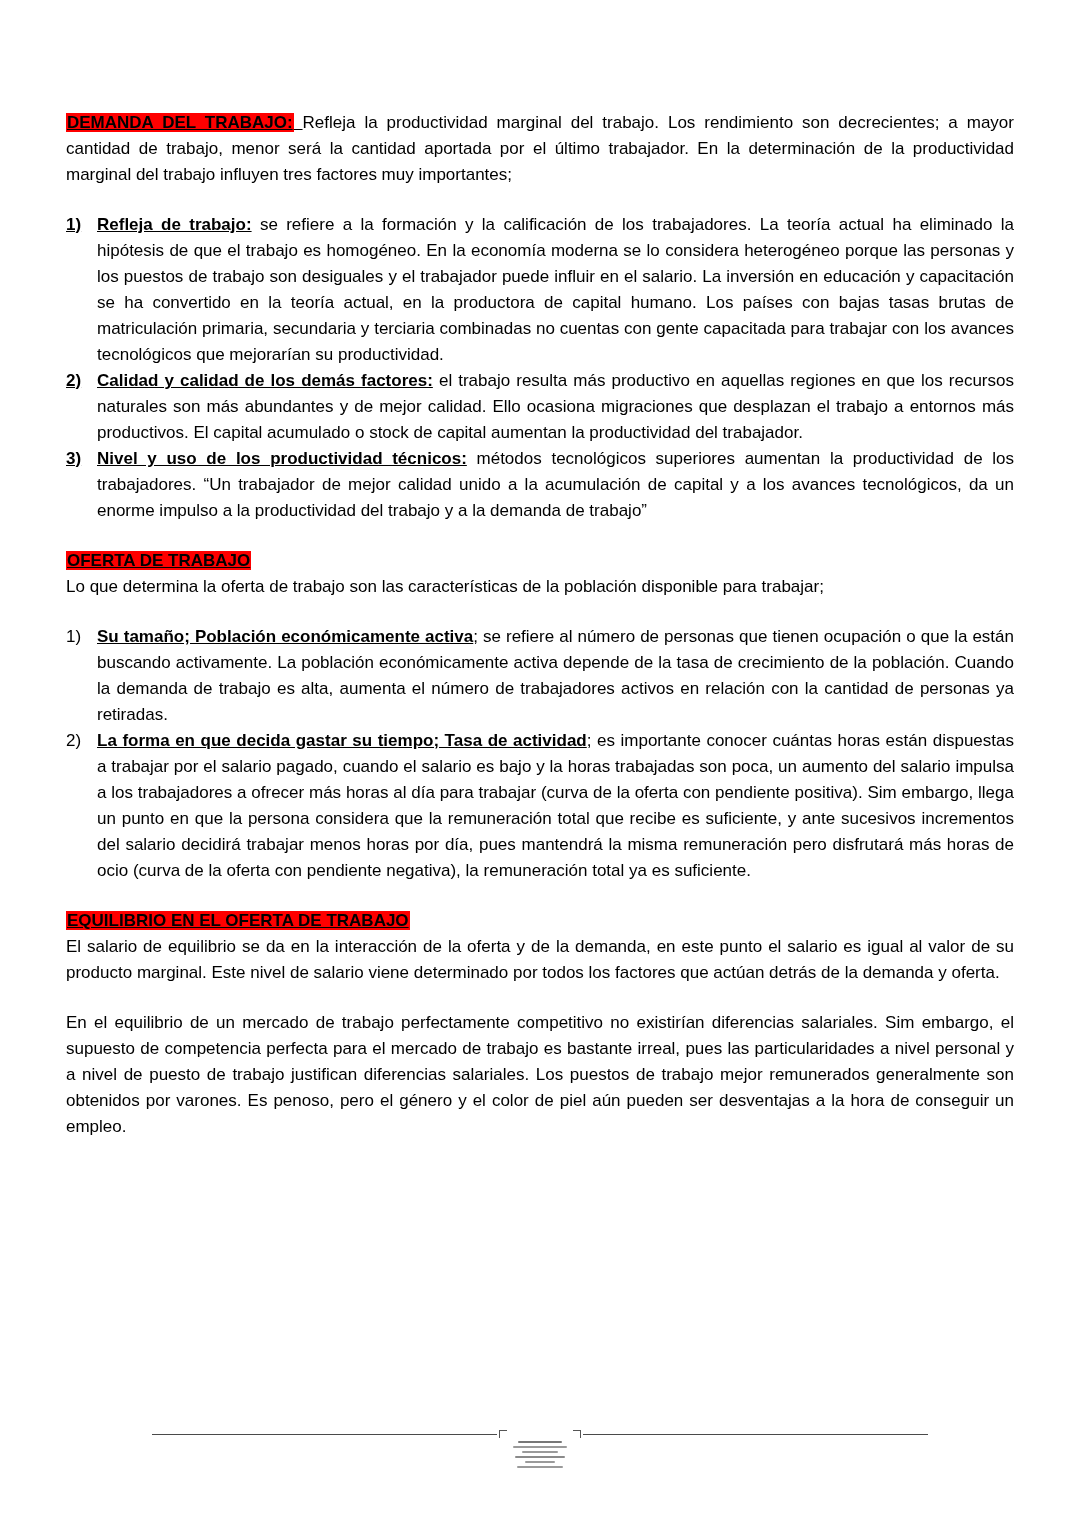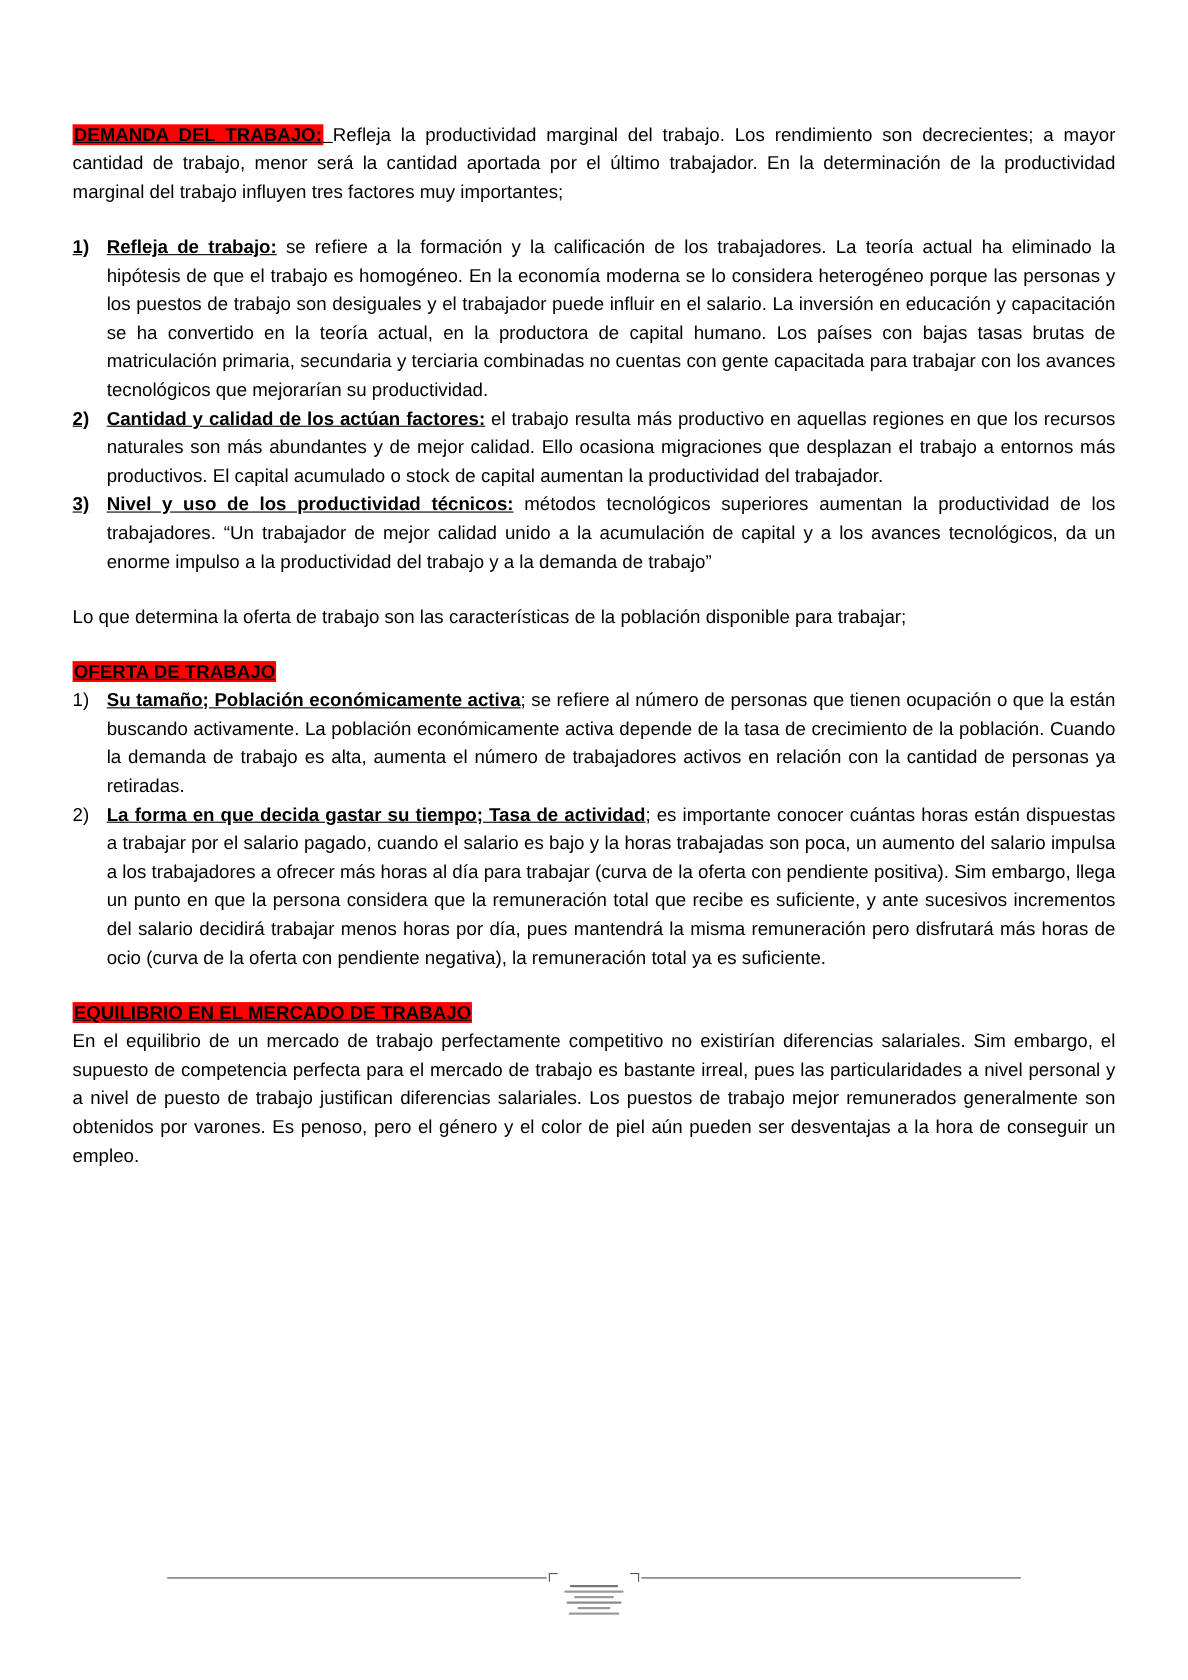--- a/index.html
+++ b/index.html
@@ -64,43 +64,44 @@
     <p class="para"><span class="hl">DEMANDA DEL TRABAJO:</span><span class="uspace">&nbsp;</span><span>Refleja la productividad marginal del trabajo. Los rendimiento son decrecientes; a mayor cantidad de trabajo, menor será la cantidad aportada por el último trabajador. En la determinación de la productividad marginal del trabajo influyen tres factores muy importantes;</span></p>
 
     <div class="list">
       <div class="li">
         <span class="num bu">1)</span>
         <span class="bu">Refleja de trabajo:</span>
         <span>se refiere a la formación y la calificación de los trabajadores. La teoría actual ha eliminado la hipótesis de que el trabajo es homogéneo. En la economía moderna se lo considera heterogéneo porque las personas y los puestos de trabajo son desiguales y el trabajador puede influir en el salario. La inversión en educación y capacitación se ha convertido en la teoría actual, en la productora de capital humano. Los países con bajas tasas brutas de matriculación primaria, secundaria y terciaria combinadas no cuentas con gente capacitada para trabajar con los avances tecnológicos que mejorarían su productividad.</span>
       </div>
       <div class="li">
         <span class="num bu">2)</span>
-        <span class="bu">Cantidad y calidad de los actúan factores:</span>
+        <span class="bu">Calidad y calidad de los demás factores:</span>
         <span>el trabajo resulta más productivo en aquellas regiones en que los recursos naturales son más abundantes y de mejor calidad. Ello ocasiona migraciones que desplazan el trabajo a entornos más productivos. El capital acumulado o stock de capital aumentan la productividad del trabajador.</span>
       </div>
       <div class="li">
         <span class="num bu">3)</span>
         <span class="bu">Nivel y uso de los productividad técnicos:</span>
         <span>métodos tecnológicos superiores aumentan la productividad de los trabajadores. “Un trabajador de mejor calidad unido a la acumulación de capital y a los avances tecnológicos, da un enorme impulso a la productividad del trabajo y a la demanda de trabajo”</span>
       </div>
     </div>
 
+    <p class="para tight"><span class="hl">OFERTA DE TRABAJO</span></p>
     <p class="para">Lo que determina la oferta de trabajo son las características de la población disponible para trabajar;</p>
-    <p class="para tight"><span class="hl">OFERTA DE TRABAJO</span></p>
 
     <div class="list">
       <div class="li">
         <span class="num">1)</span><span class="bu">Su tamaño; Población económicamente activa</span><span>; se refiere al número de personas que tienen ocupación o que la están buscando activamente. La población económicamente activa depende de la tasa de crecimiento de la población. Cuando la demanda de trabajo es alta, aumenta el número de trabajadores activos en relación con la cantidad de personas ya retiradas.</span>
       </div>
       <div class="li">
         <span class="num">2)</span><span class="bu">La forma en que decida gastar su tiempo; Tasa de actividad</span><span>; es importante conocer cuántas horas están dispuestas a trabajar por el salario pagado, cuando el salario es bajo y la horas trabajadas son poca, un aumento del salario impulsa a los trabajadores a ofrecer más horas al día para trabajar (curva de la oferta con pendiente positiva). Sim embargo, llega un punto en que la persona considera que la remuneración total que recibe es suficiente, y ante sucesivos incrementos del salario decidirá trabajar menos horas por día, pues mantendrá la misma remuneración pero disfrutará más horas de ocio (curva de la oferta con pendiente negativa), la remuneración total ya es suficiente.</span>
       </div>
     </div>
 
-    <p class="para tight"><span class="hl">EQUILIBRIO EN EL MERCADO DE TRABAJO</span></p>
+    <p class="para tight"><span class="hl">EQUILIBRIO EN EL OFERTA DE TRABAJO</span></p>
+    <p class="para">El salario de equilibrio se da en la interacción de la oferta y de la demanda, en este punto el salario es igual al valor de su producto marginal. Este nivel de salario viene determinado por todos los factores que actúan detrás de la demanda y oferta.</p>
     <p class="para">En el equilibrio de un mercado de trabajo perfectamente competitivo no existirían diferencias salariales. Sim embargo, el supuesto de competencia perfecta para el mercado de trabajo es bastante irreal, pues las particularidades a nivel personal y a nivel de puesto de trabajo justifican diferencias salariales. Los puestos de trabajo mejor remunerados generalmente son obtenidos por varones. Es penoso, pero el género y el color de piel aún pueden ser desventajas a la hora de conseguir un empleo.</p>
 
 
 
   </main>
 
   <footer class="footer">
     <span class="rule"></span>
     <span class="emblem">
       <span class="corner tl"></span>

